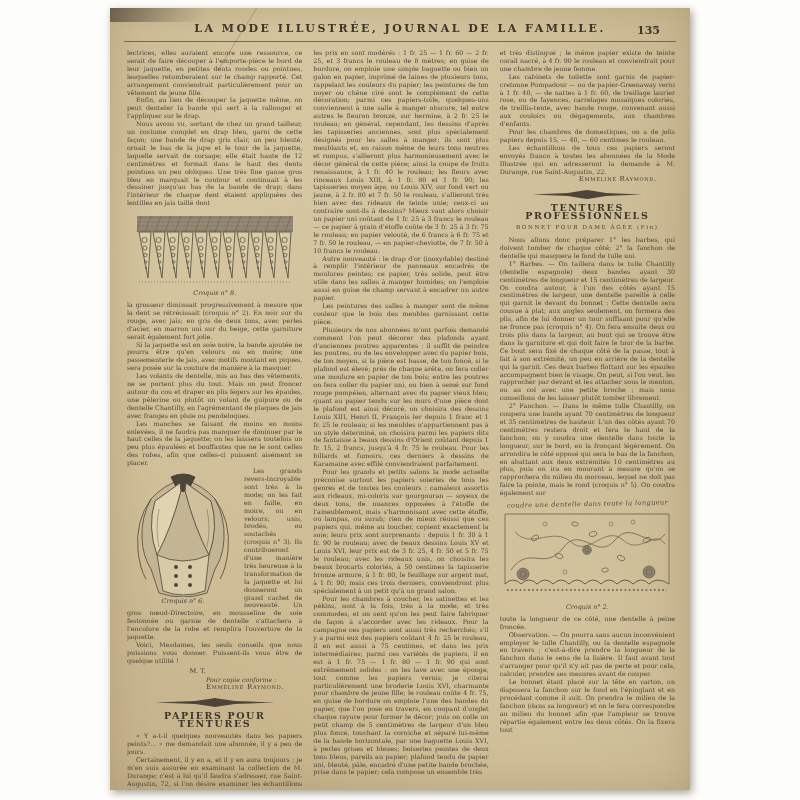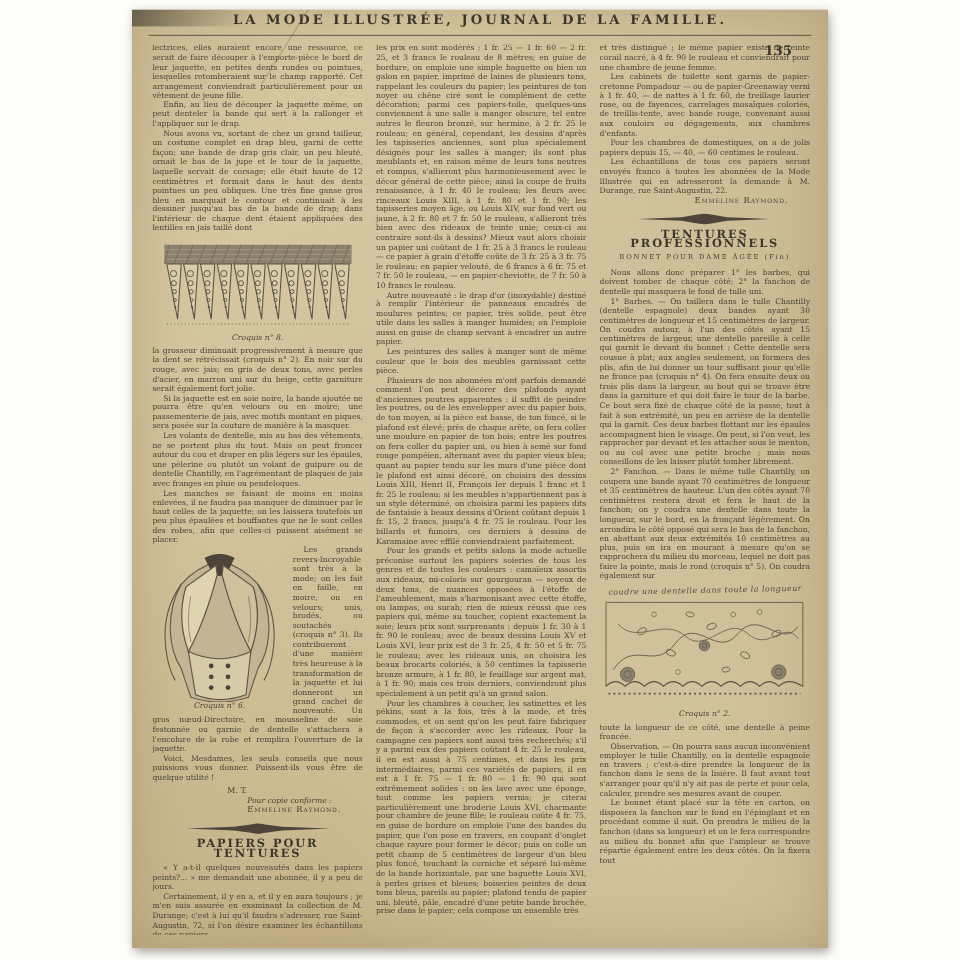--- a/index.html
+++ b/index.html
@@ -23,28 +23,28 @@
     background:linear-gradient(100deg, rgba(40,35,28,.55), rgba(40,35,28,.15) 55%, transparent 80%);
     pointer-events:none;
   }
   .crease{
     position:absolute;left:150px;top:-6px;width:1px;height:80px;
     background:rgba(70,60,45,.25);transform:rotate(32deg);transform-origin:top left;
     pointer-events:none;
   }
   .masthead{
     display:flex;align-items:baseline;justify-content:center;position:relative;
-    padding:2px 24px 4px 24px;
+    padding:14px 24px 4px 24px;
   }
   .masthead .title{
     font-size:11px;letter-spacing:2.5px;font-weight:bold;color:#3e362b;
     text-align:center;
   }
   .masthead .pageno{
-    position:absolute;right:30px;top:28px;font-size:11px;font-weight:bold;color:#3e362b;
+    position:absolute;right:30px;top:16px;font-size:11px;font-weight:bold;color:#3e362b;
   }
   .headrule{height:1px;background:#57493a;margin:2px 14px 5px 14px;opacity:.75;}
   .content{display:flex;gap:11px;padding:2px 15px 0 17px;}
   .col{width:176px;height:742px;overflow:hidden;text-align:justify;
        font-size:6.35px;line-height:7.9px;color:#4a4234;}
   .col p{margin:0;text-indent:9px;}
   .col p.noindent{text-indent:0;}
   .figblock{text-align:center;margin:5px 0 3px 0;}
   .caption{font-style:italic;text-align:center;font-size:6.4px;margin:2px 0 3px 0;text-indent:0 !important;}
   .sigline{text-align:center;padding-right:34px;margin-top:3px;font-size:6.6px;}

